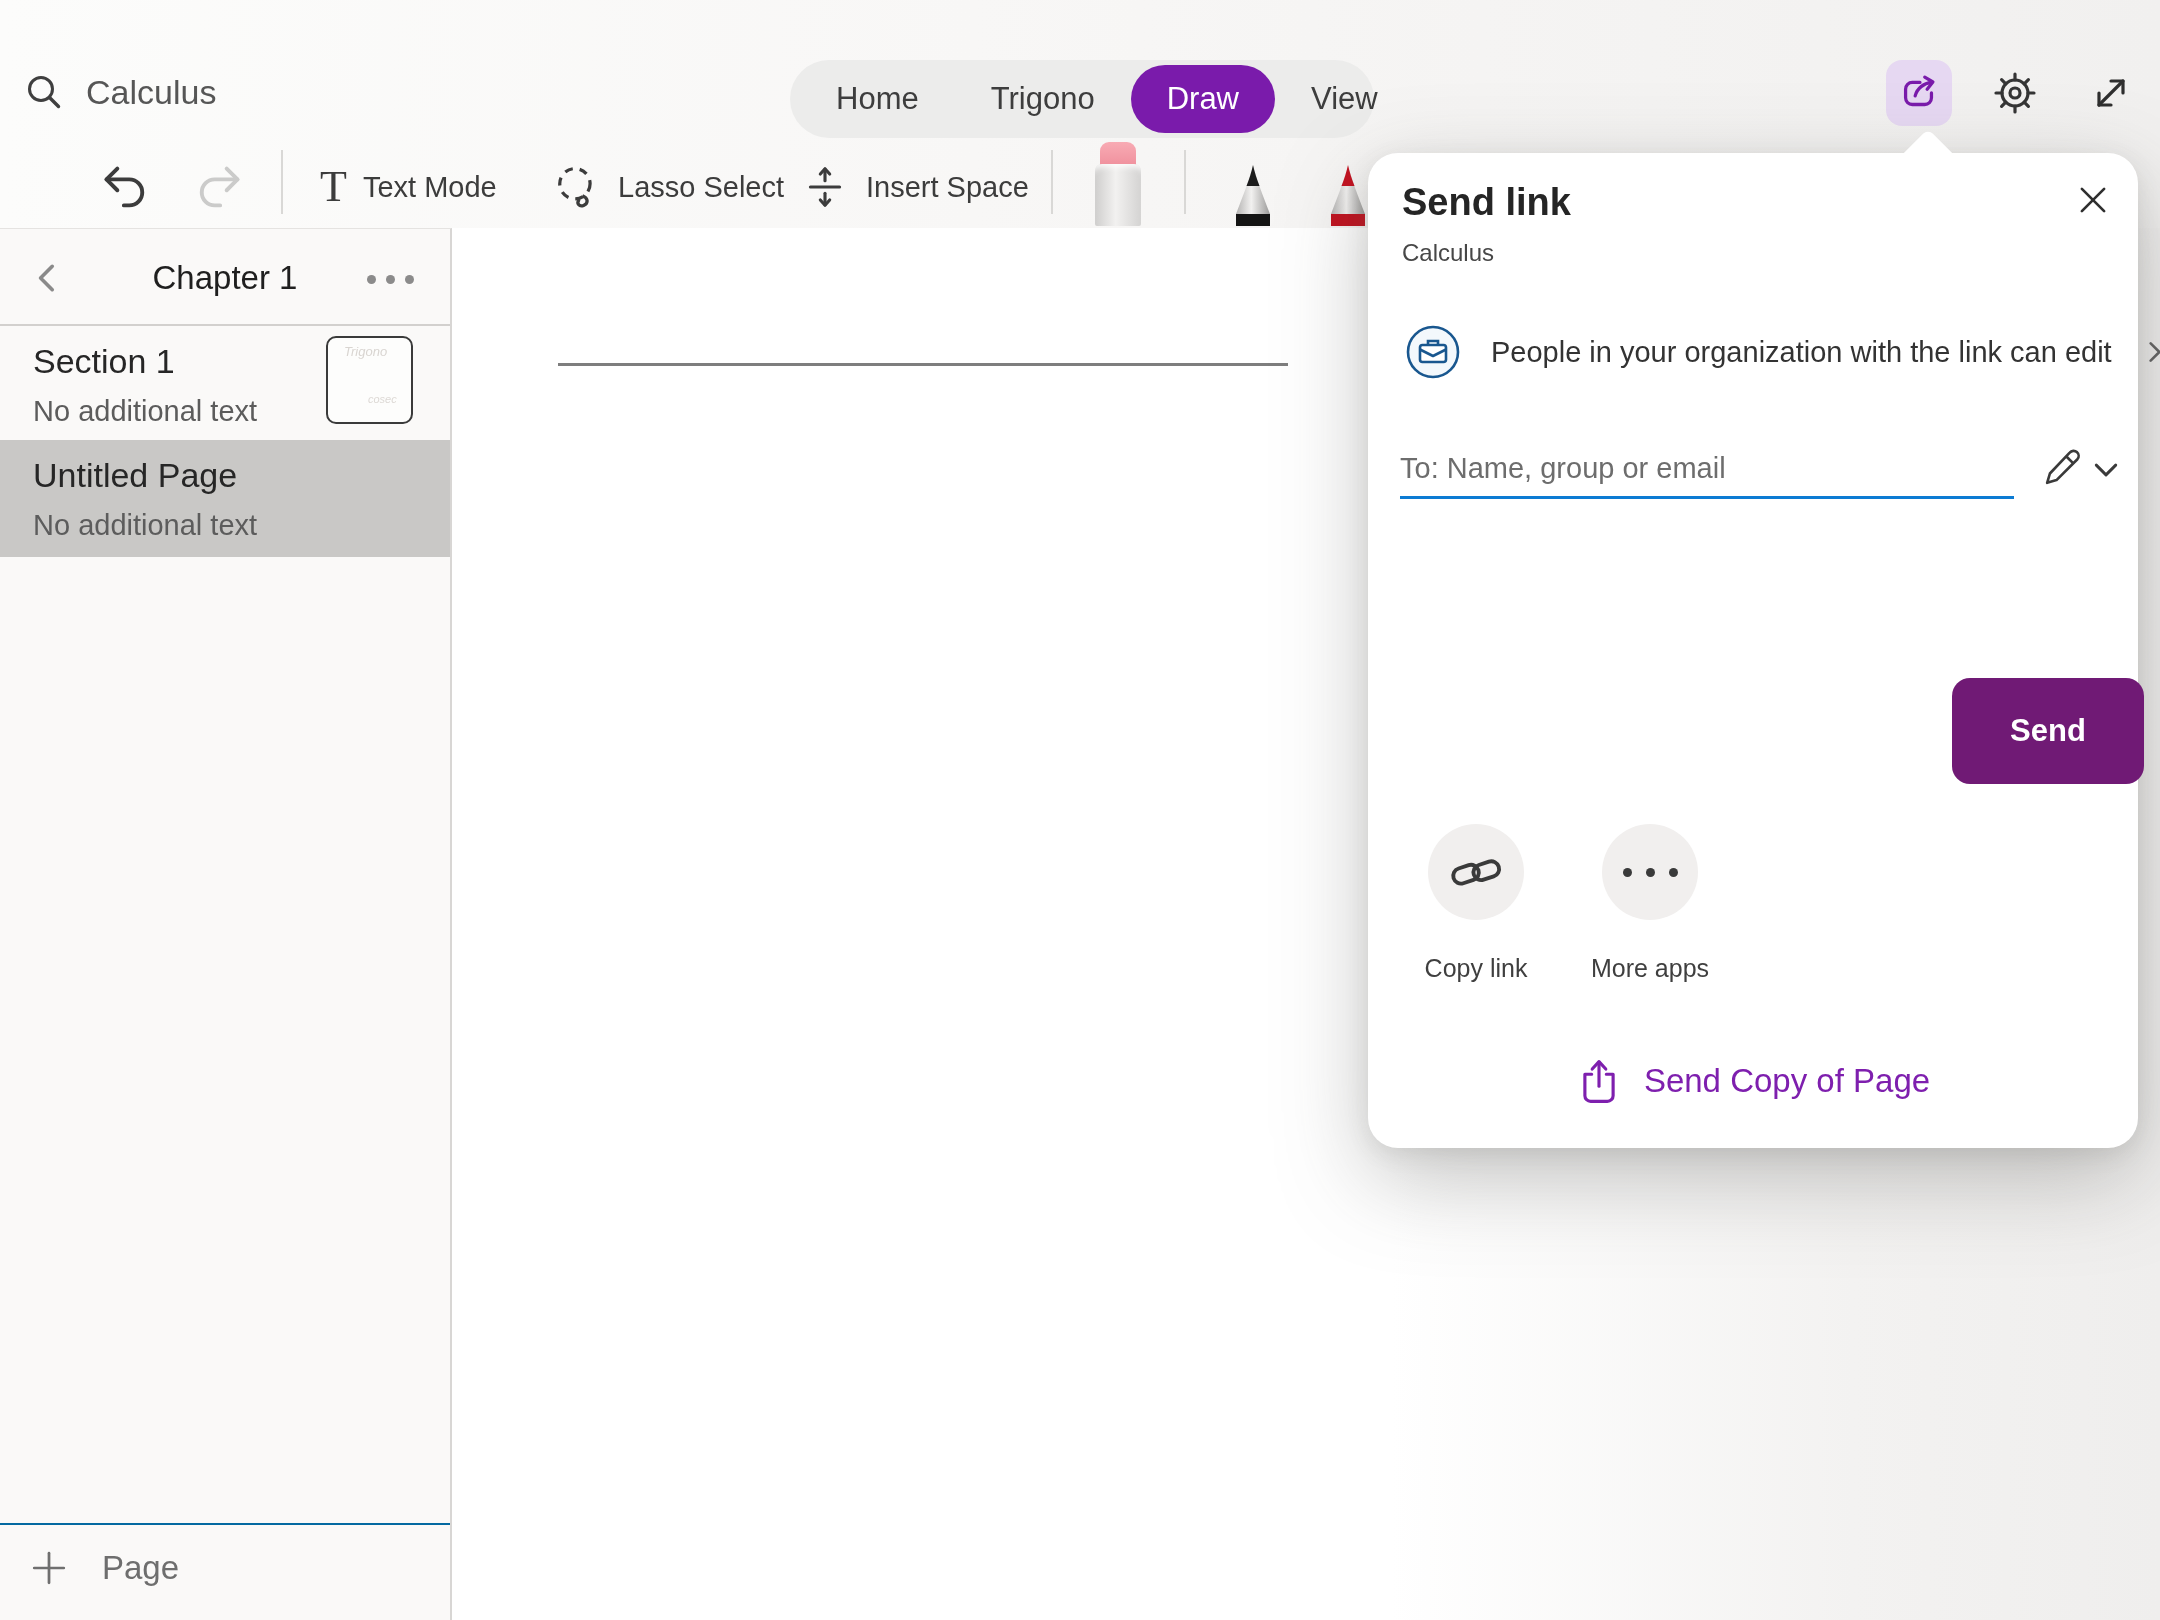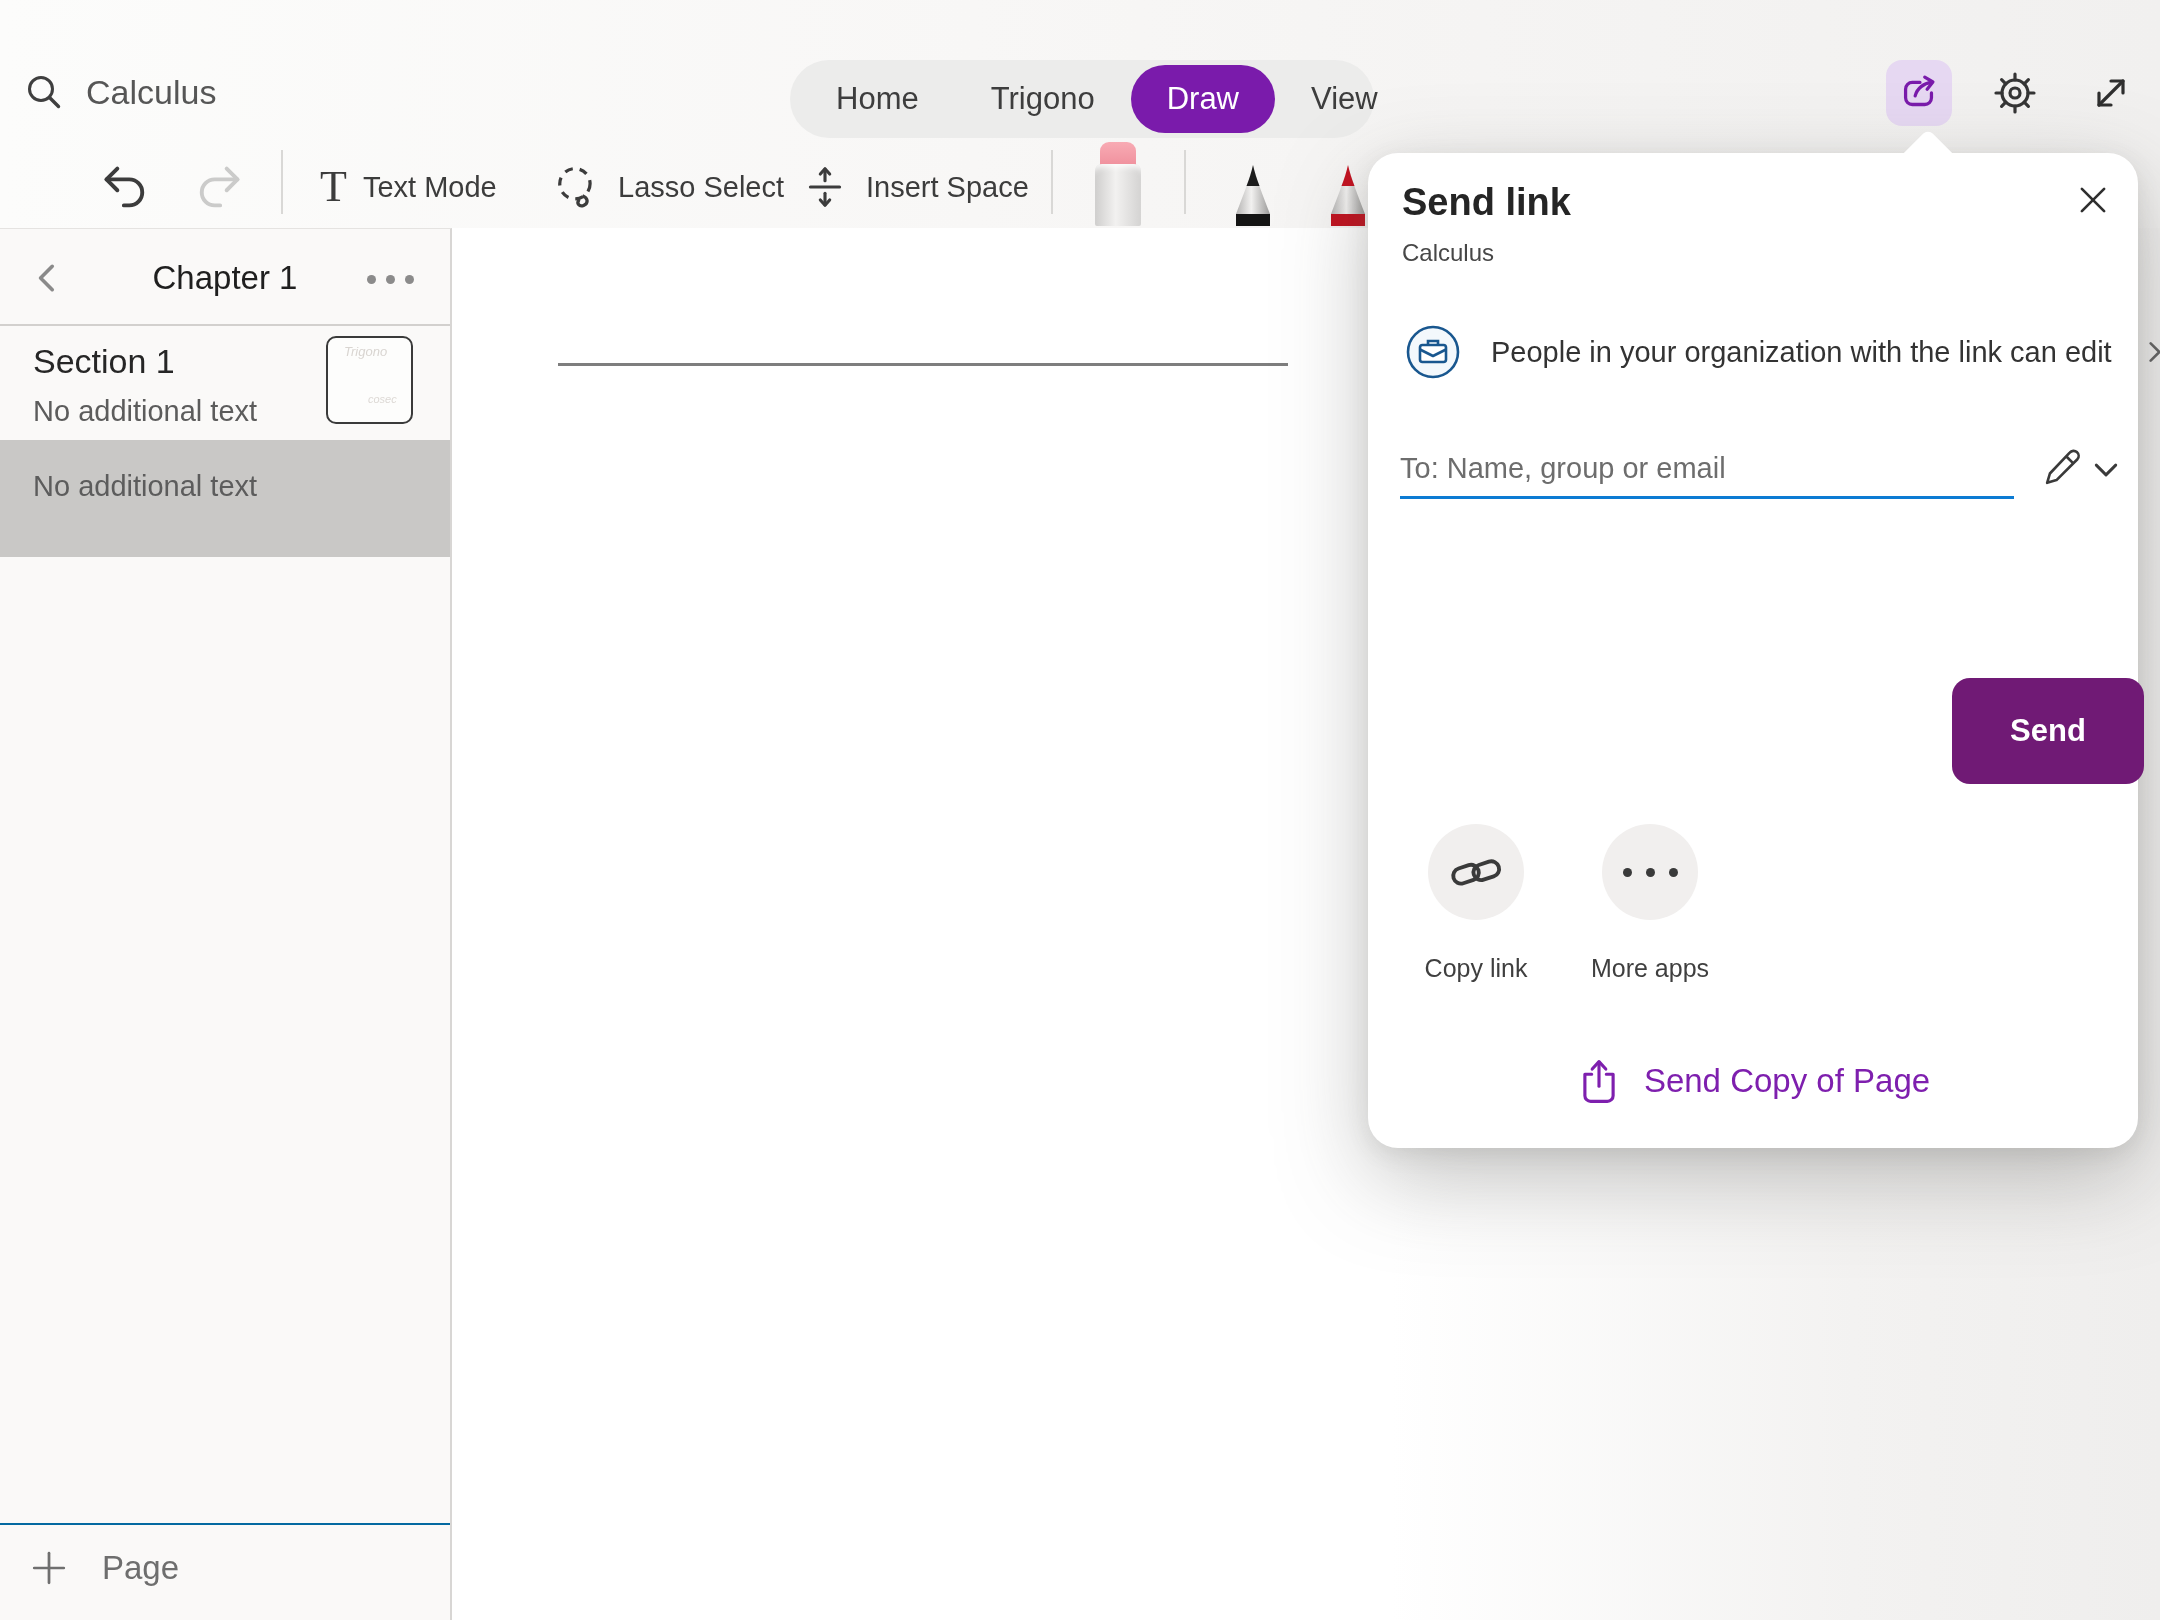--- a/index.html
+++ b/index.html
@@ -291,20 +291,21 @@
     <div class="page-list">
       <div class="page-row">
         <div class="page-row-title">Section 1</div>
         <div class="page-row-sub">No additional text</div>
         <div class="page-thumb">
           <div class="thumb-line1">Trigono</div>
           <div class="thumb-line2">cosec</div>
         </div>
       </div>
       <div class="page-row selected">
+        <div class="page-row-title">Untitled Page</div>
         <div class="page-row-sub">No additional text</div>
       </div>
     </div>
 
     <div class="sidebar-footer">
       <button class="add-page-btn">
         <svg width="38" height="38" viewBox="0 0 36 36" fill="none" stroke="#6f6f6f" stroke-width="2.6" stroke-linecap="round">
           <line x1="18" y1="4" x2="18" y2="32"></line>
           <line x1="4" y1="18" x2="32" y2="18"></line>
         </svg>

